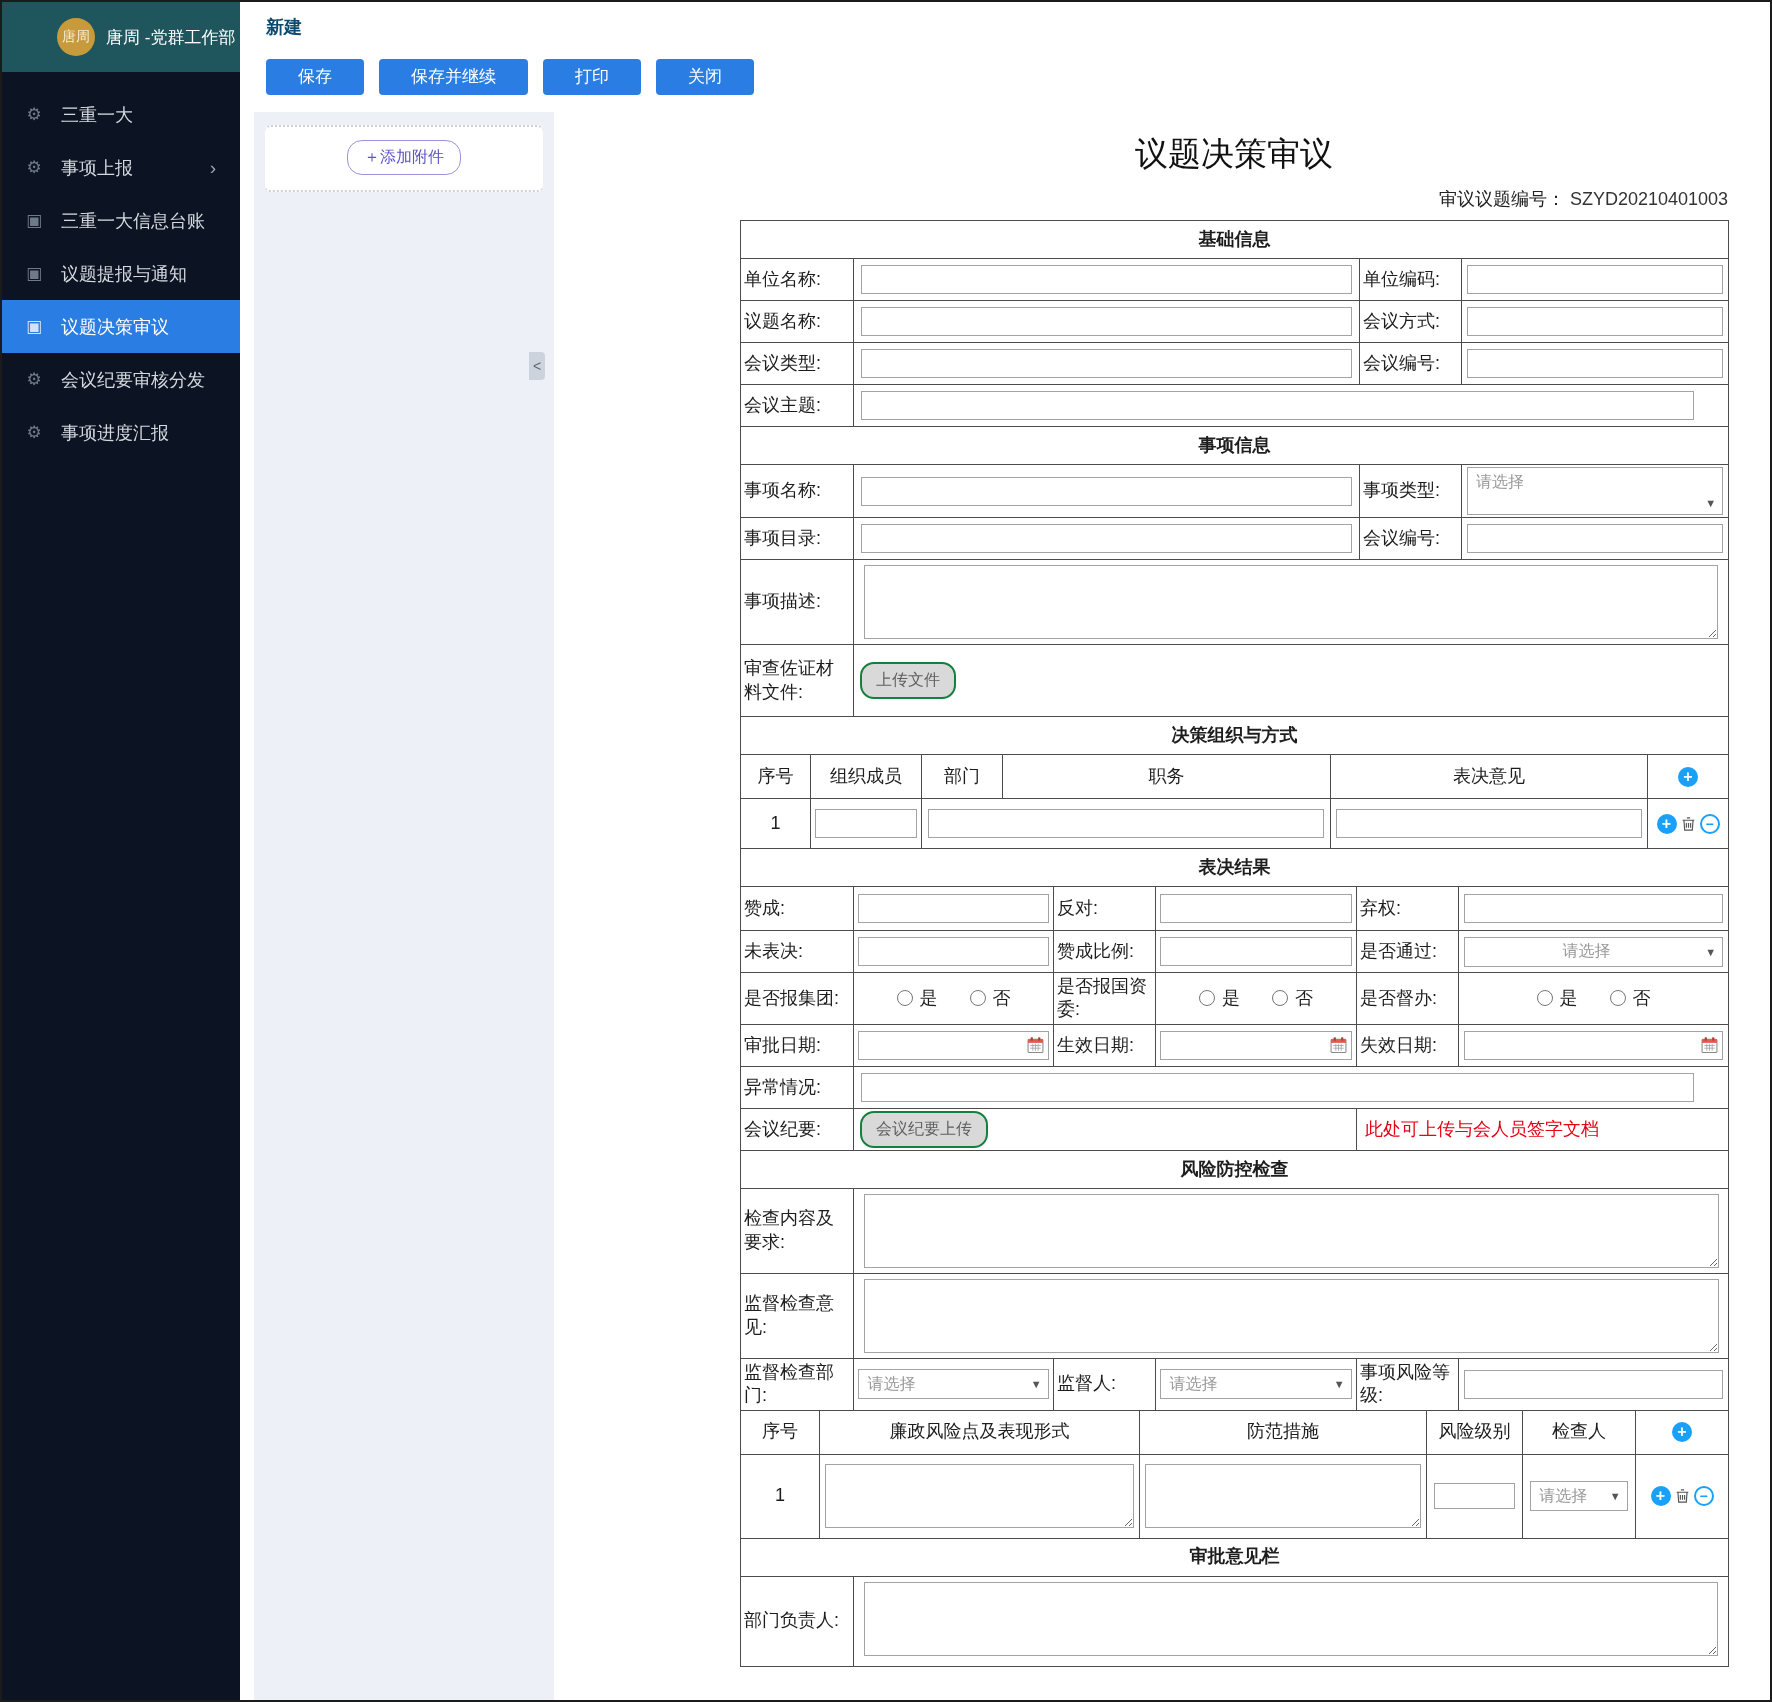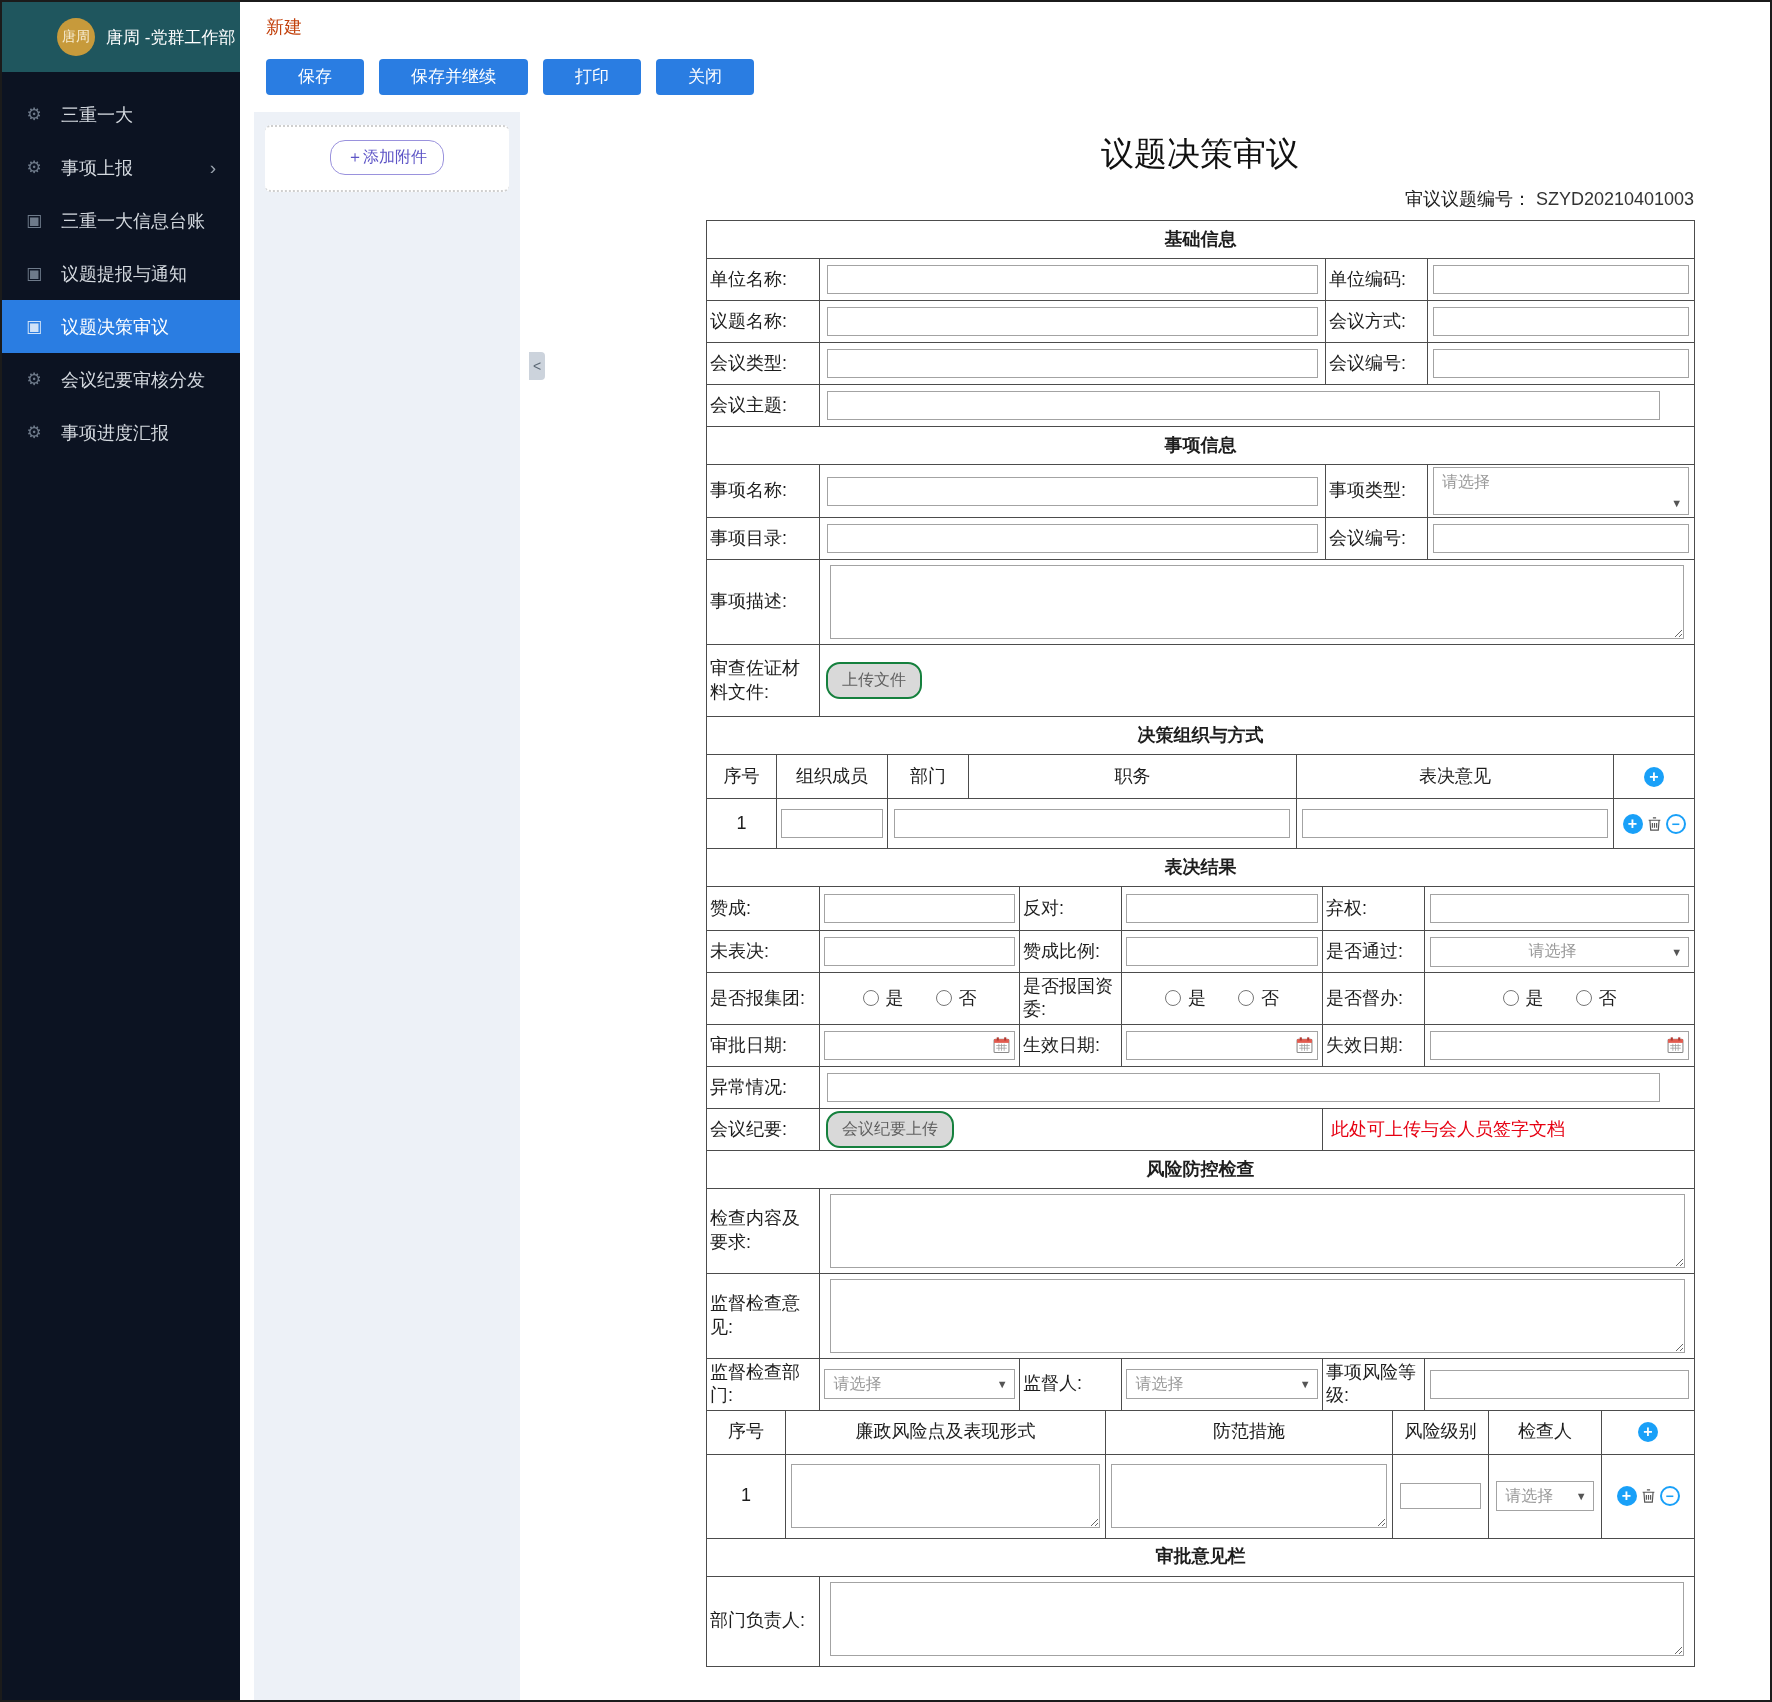--- a/index.html
+++ b/index.html
@@ -14,25 +14,25 @@
 .side-menu{padding-top:16px;}
 .menu-item{height:53px;display:flex;align-items:center;padding:0 22px;gap:17px;color:#d4d9df;font-size:18px;cursor:pointer;position:relative;}
 .menu-item .ic{width:20px;color:#6e7a8a;font-size:17px;text-align:center;flex-shrink:0;}
 .menu-item.active{background:#2a7de2;color:#fff;}
 .menu-item.active .ic{color:#cfe2f8;}
 .menu-item .chev{position:absolute;right:24px;color:#9aa3ae;font-size:19px;}
 
 
 .main{flex:1;display:flex;flex-direction:column;min-width:0;background:#fff;}
 .topbar{height:50px;display:flex;align-items:center;padding:0 26px;flex-shrink:0;}
-.tab-title{font-size:18px;font-weight:normal;color:#c2410c;}
+.tab-title{font-size:18px;font-weight:bold;color:#0c4a6e;}
 .toolbar{height:50px;display:flex;align-items:center;gap:15px;padding:0 26px;flex-shrink:0;}
 .tbtn{background:#2a7de2;color:#fff;border:none;border-radius:4px;font-family:inherit;font-size:17px;padding:9px 32px;cursor:pointer;line-height:1.1;}
 .content{flex:1;display:flex;min-height:0;padding:10px 0 0 14px;position:relative;}
-.attach-panel{width:266px;flex-shrink:0;background:#edf1f7;padding:13px 11px;}
+.attach-panel{width:300px;flex-shrink:0;background:#edf1f7;padding:13px 11px;}
 .attach-card{background:#fff;border-radius:6px;border-top:2px dotted #cfcfcf;border-bottom:2px dotted #cfcfcf;padding:13px 8px 15px;text-align:center;}
 .attach-btn{background:#fff;border:1px solid #9a92dd;color:#5d54c6;border-radius:15px;font-family:inherit;font-size:16px;padding:6px 16px;cursor:pointer;}
 .collapse-handle{position:absolute;left:289px;top:250px;width:16px;height:28px;background:#ccd3dc;color:#5c6875;font-size:14px;display:flex;align-items:center;justify-content:center;border-radius:0 4px 4px 0;cursor:pointer;}
 
 
 .form-area{flex:1;background:#fff;padding:8px 0 0 186px;overflow:hidden;min-width:0;}
 .form-title{width:988px;text-align:center;font-size:33px;font-weight:400;color:#111;margin:12px 0 10px;}
 .code-line{width:988px;text-align:right;font-size:18px;color:#222;margin-bottom:10px;}
 .code-value{color:#333;margin-left:5px;}
 table.ft{border-collapse:collapse;table-layout:fixed;width:988px;margin-top:-1px;}

